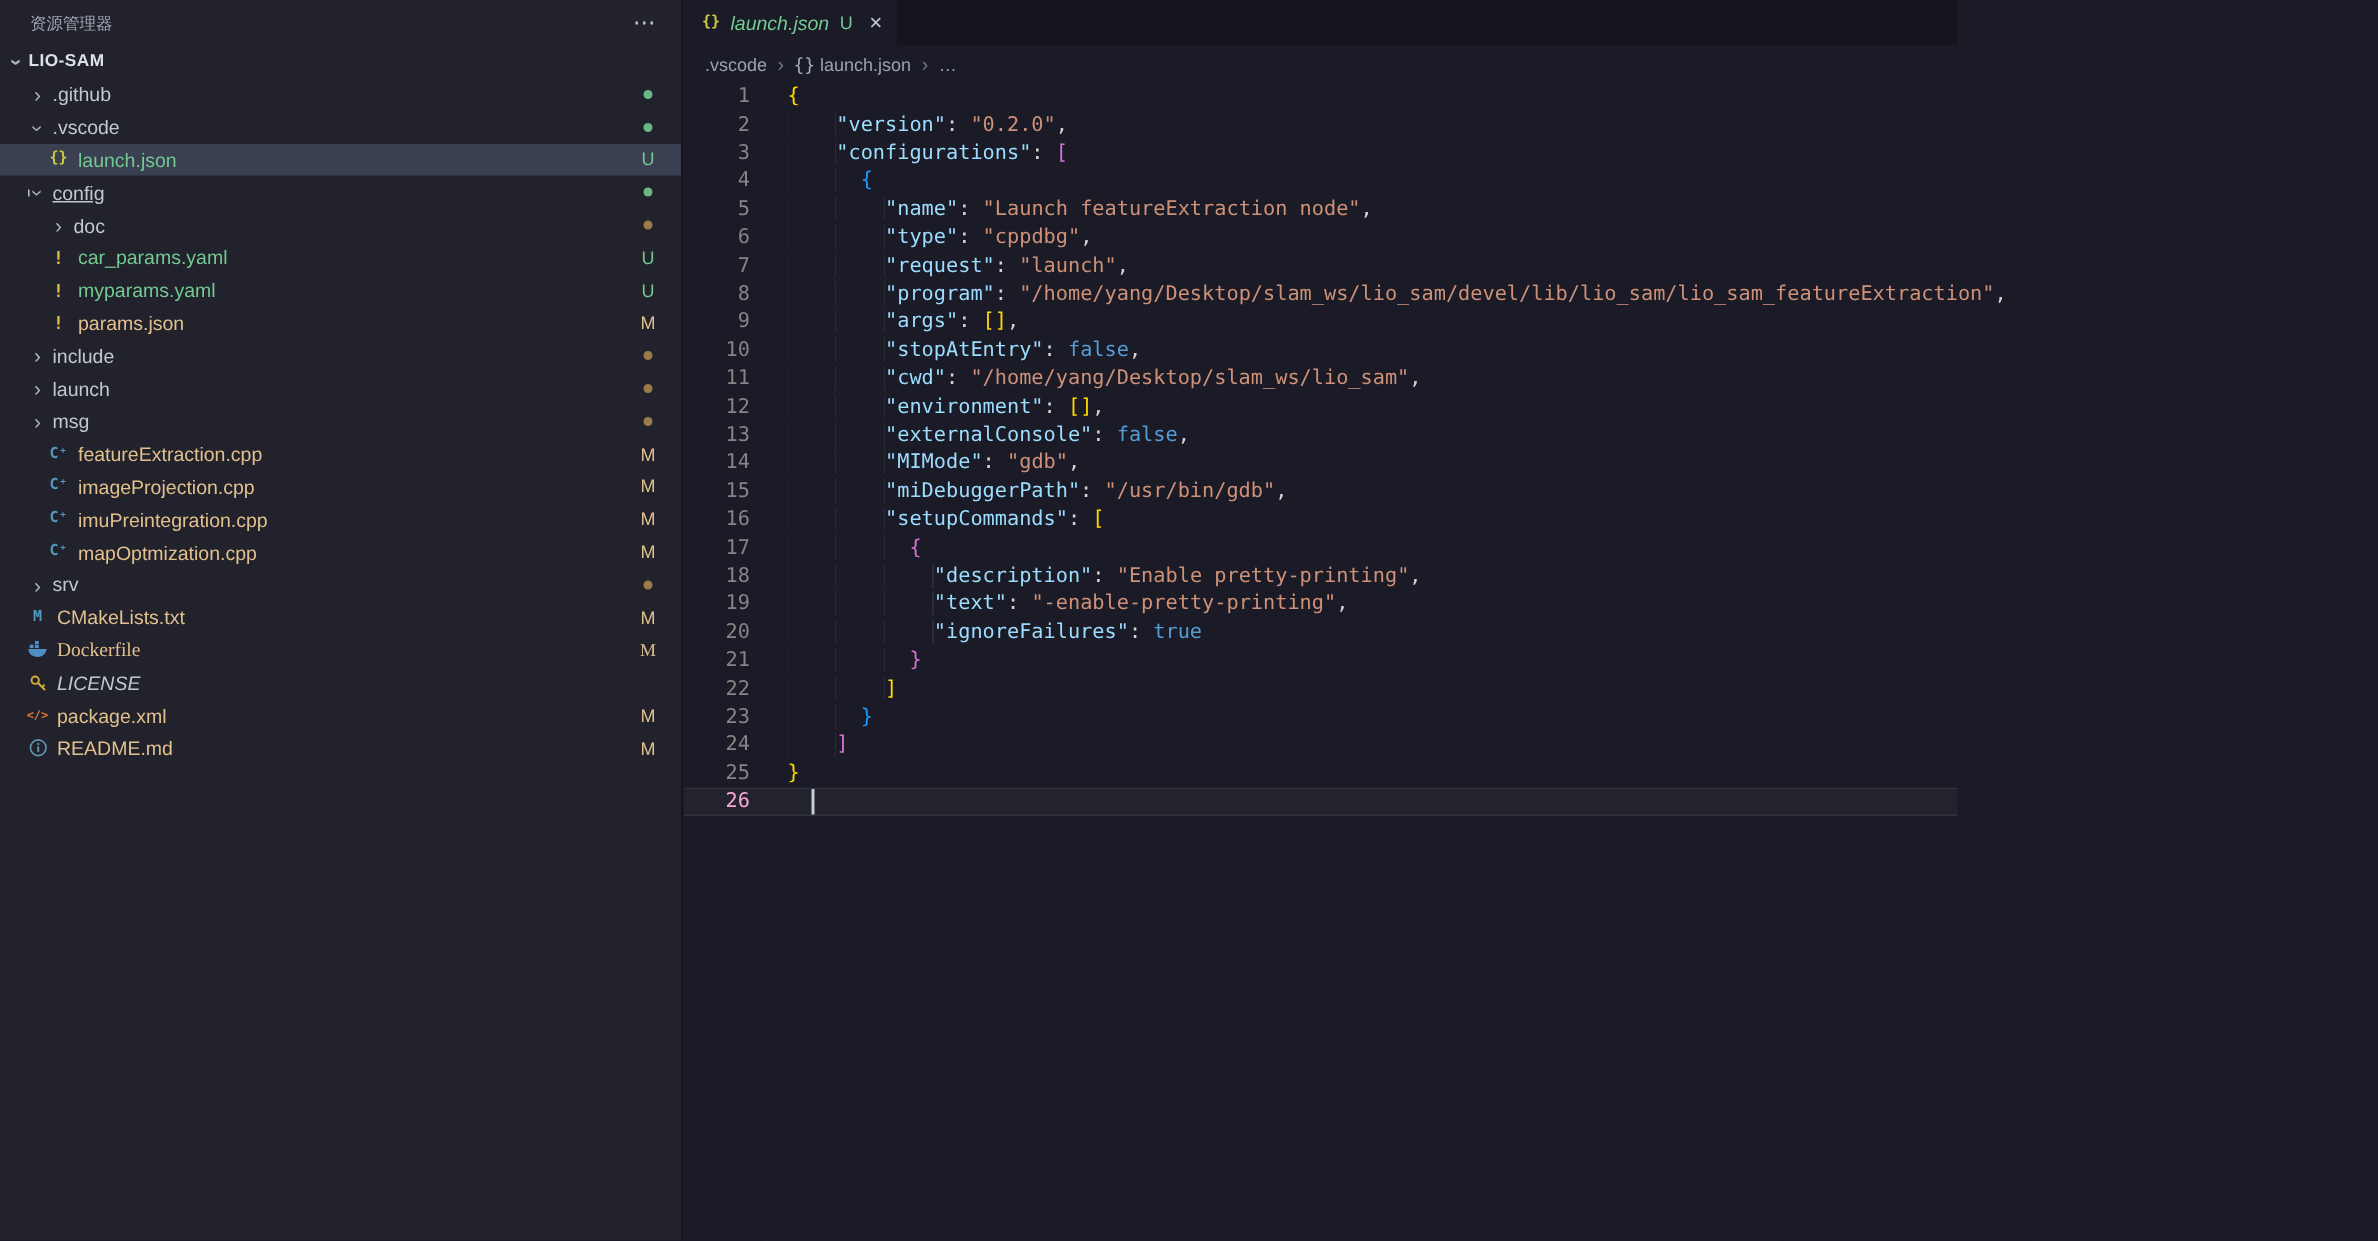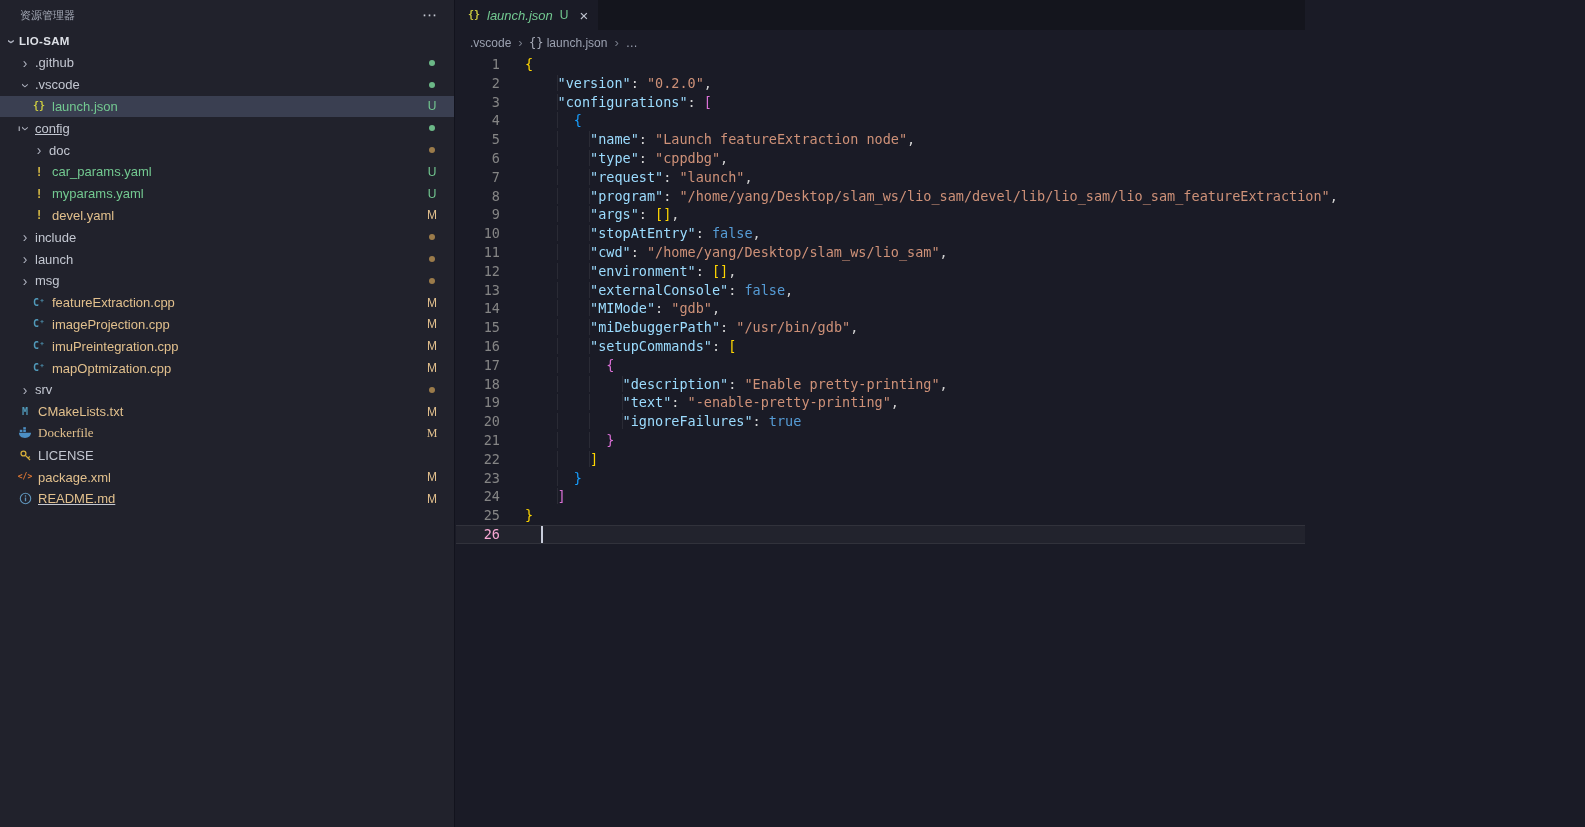--- a/index.html
+++ b/index.html
@@ -119,21 +119,21 @@
           <span class="label st-untracked">car_params.yaml</span>
           <span class="badge st-untracked">U</span>
         </div>
         <div class="row" style="padding-left: 31px;">
           <span class="ic ic-yaml">!</span>
           <span class="label st-untracked">myparams.yaml</span>
           <span class="badge st-untracked">U</span>
         </div>
         <div class="row" style="padding-left: 31px;">
           <span class="ic ic-yaml">!</span>
-          <span class="label st-modified">devel.yaml</span>
+          <span class="label st-modified">params.json</span>
           <span class="badge st-modified">M</span>
         </div>
         <div class="row" style="padding-left: 17px;">
           <span class="chev">›</span>
           <span class="label">include</span>
           <span class="dot dot-modified"></span>
         </div>
         <div class="row" style="padding-left: 17px;">
           <span class="chev">›</span>
           <span class="label">launch</span>
@@ -181,35 +181,35 @@
                 <rect x="2" y="3.2" width="3" height="2.6"></rect>
                 <rect x="6" y="3.2" width="3" height="2.6"></rect>
                 <rect x="6" y="0.2" width="3" height="2.6"></rect>
                 <path d="M1 6.6h14c-.3 3.4-2.8 6-7 6-4.2 0-7-2.4-7-6z"></path>
               </g>
             </svg>
           </span>
           <span class="label st-modified">Dockerfile</span>
           <span class="badge st-modified">M</span>
         </div>
-        <div class="row" style="padding-left: 17px;">
+        <div class="row" style="padding-left: 17px; font-style: italic;">
           <span class="ic ">
             <svg width="13" height="13" viewBox="0 0 16 16">
               <circle cx="5.5" cy="5.5" r="3" fill="none" stroke="#d4ad3a" stroke-width="1.6"></circle>
               <path d="M7.8 7.8 13.6 13.6 M11.2 11.2 13.2 9.2" stroke="#d4ad3a" stroke-width="1.6" fill="none"></path>
             </svg>
           </span>
           <span class="label">LICENSE</span>
         </div>
         <div class="row" style="padding-left: 17px;">
           <span class="ic ic-xml">&lt;/&gt;</span>
           <span class="label st-modified">package.xml</span>
           <span class="badge st-modified">M</span>
         </div>
-        <div class="row" style="padding-left: 17px; text-decoration: underline;">
+        <div class="row" style="padding-left: 17px;">
           <span class="ic ">
             <svg width="13" height="13" viewBox="0 0 16 16">
               <circle cx="8" cy="8" r="6.4" fill="none" stroke="#5f93b8" stroke-width="1.4"></circle>
               <rect x="7.2" y="6.8" width="1.6" height="4.6" fill="#5f93b8"></rect>
               <rect x="7.2" y="4" width="1.6" height="1.7" fill="#5f93b8"></rect>
             </svg>
           </span>
           <span class="label st-modified">README.md</span>
           <span class="badge st-modified">M</span>
         </div>

